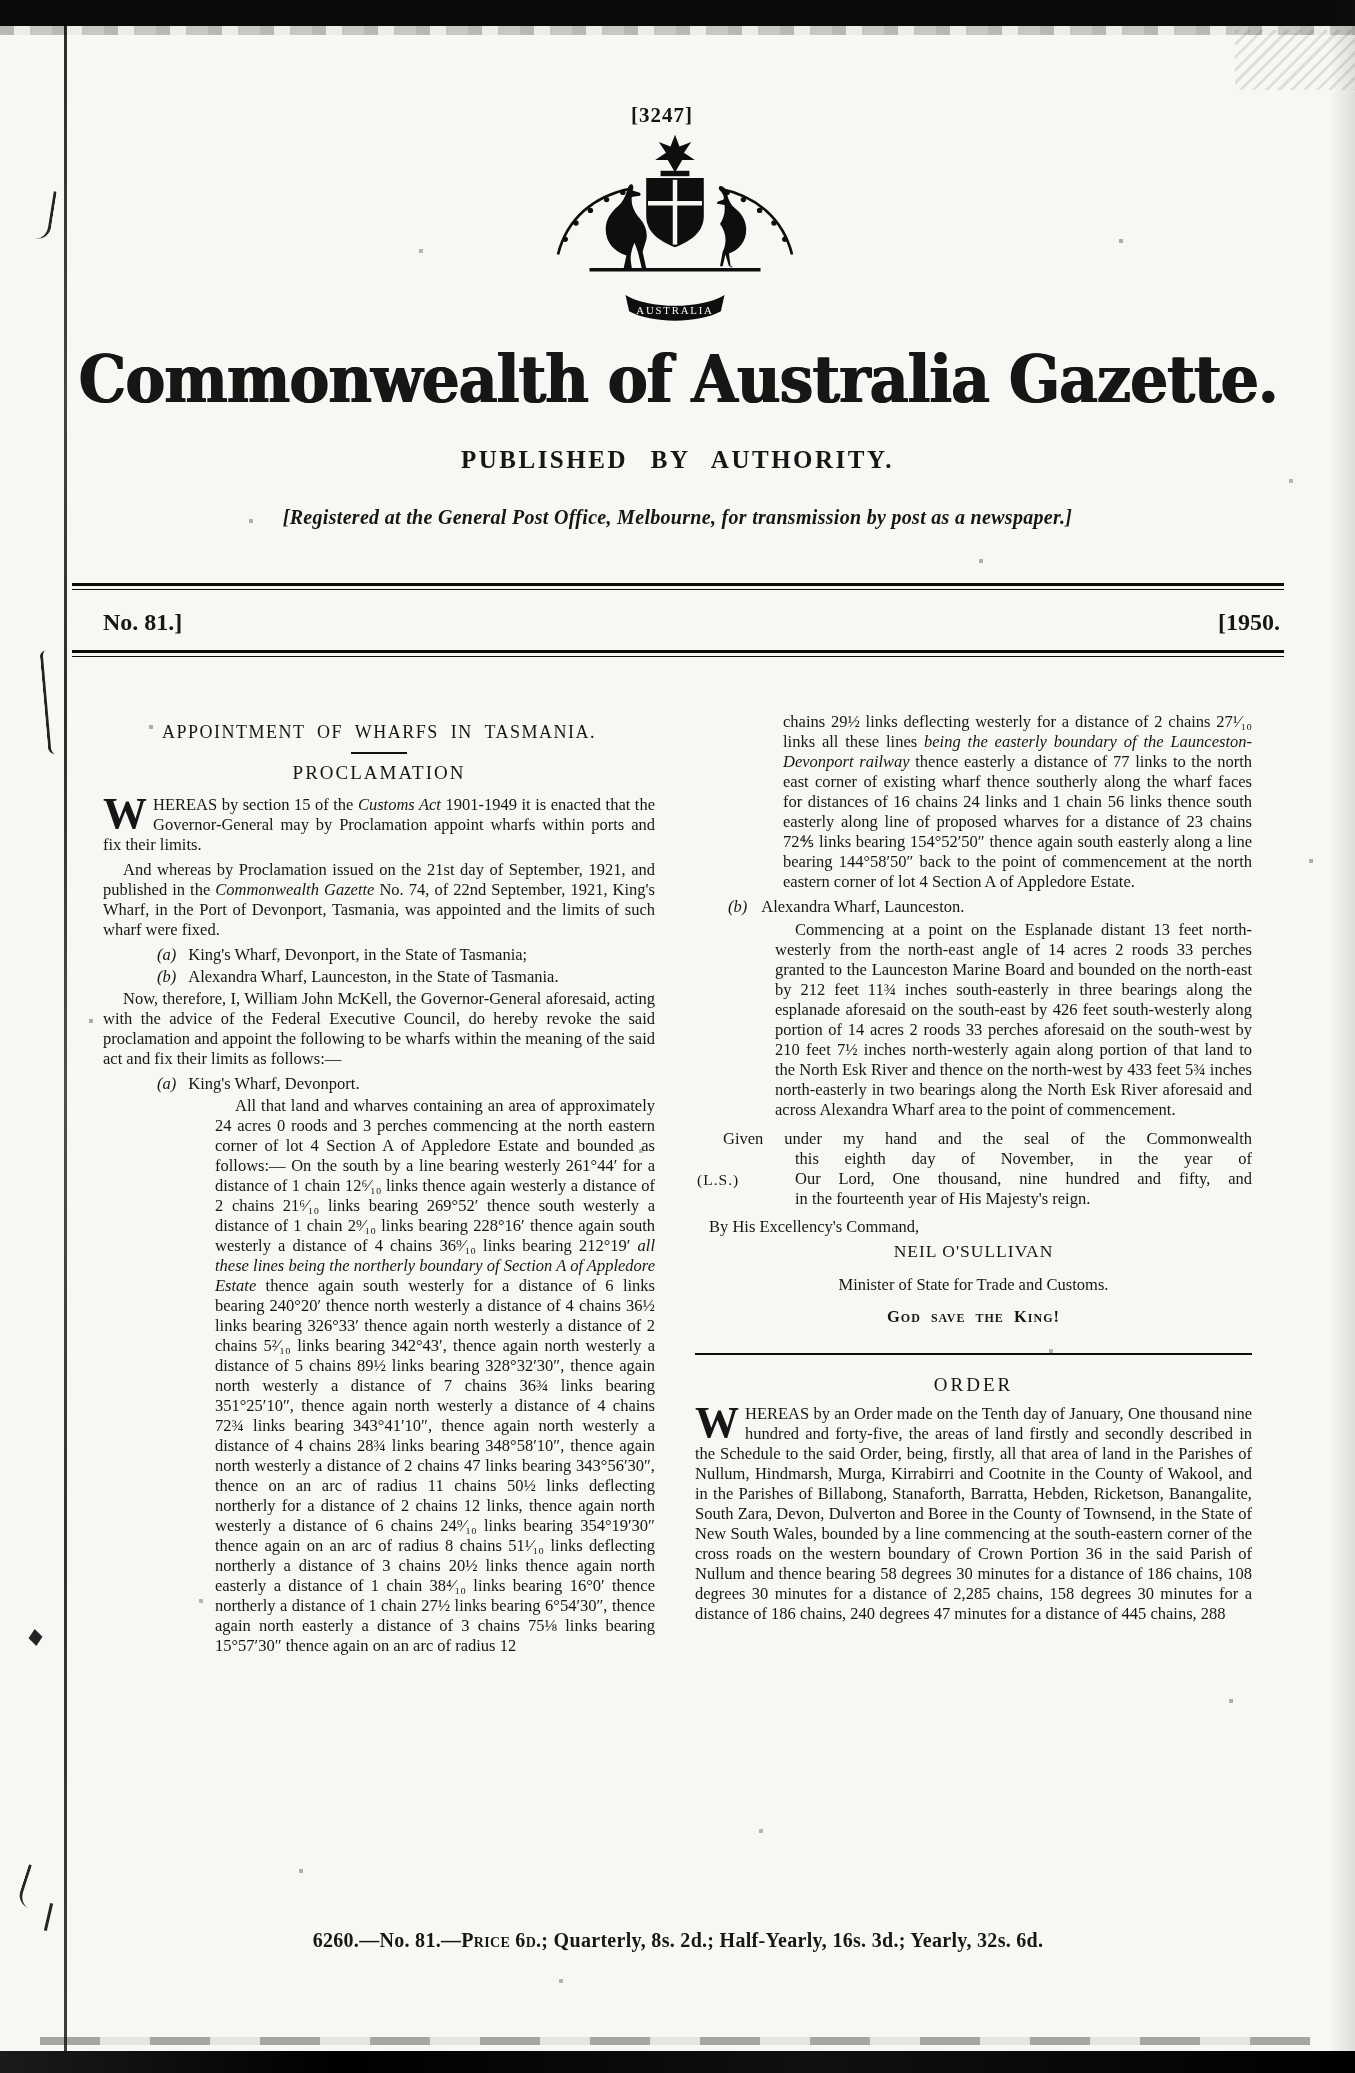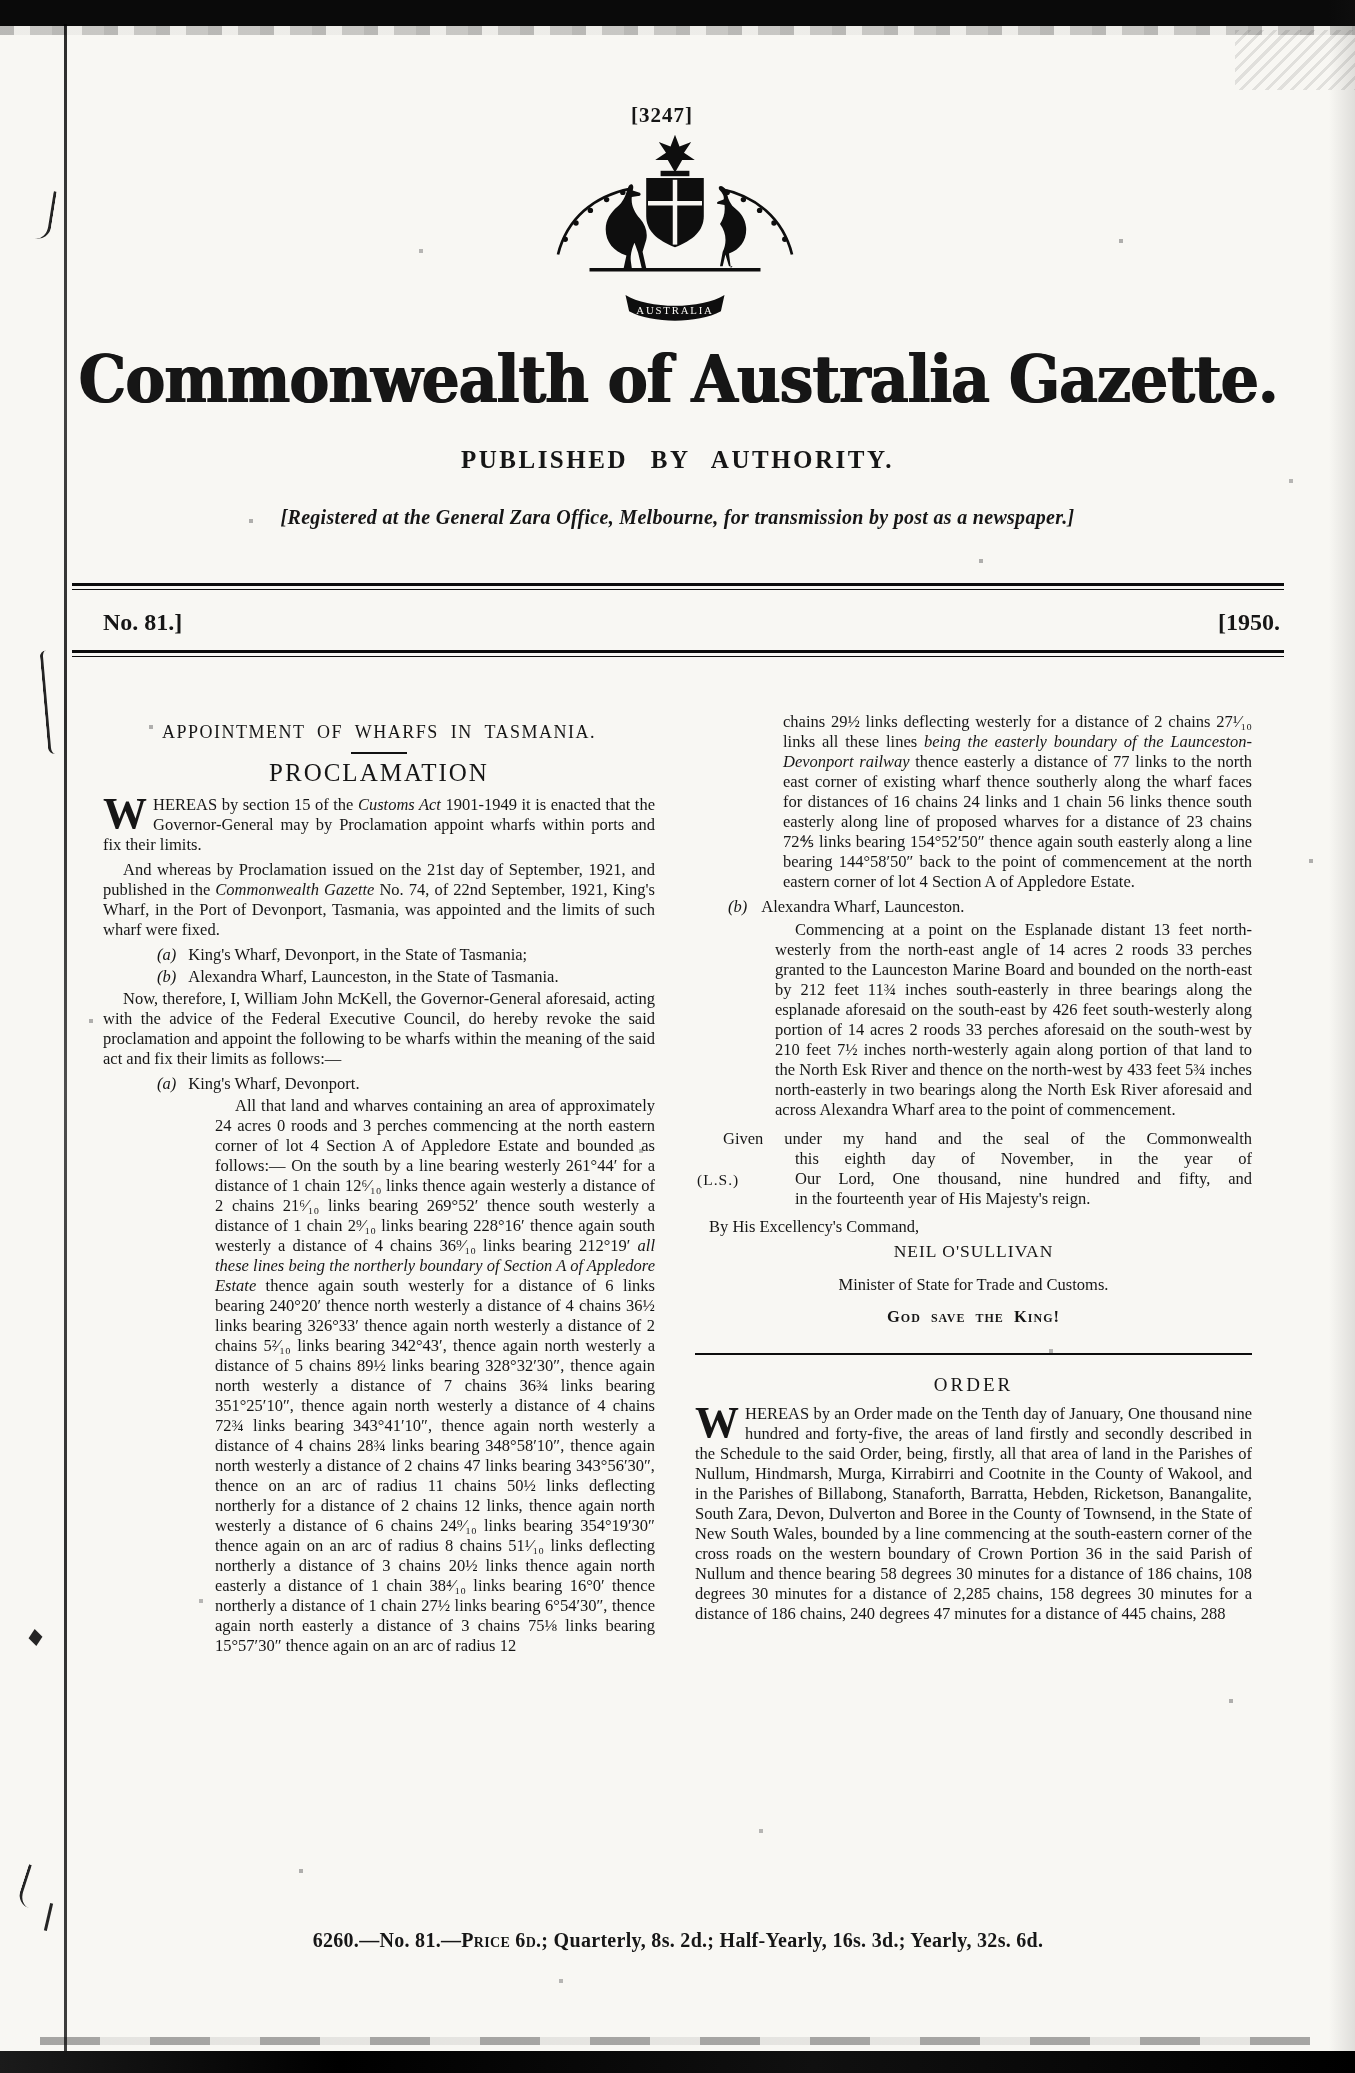--- a/index.html
+++ b/index.html
@@ -60,21 +60,21 @@
   .year { position:absolute; right:0; top:8px; font-weight:bold; font-size:24px; }
 
   
   .col { position:absolute; font-size:16.5px; line-height:20px; text-align:justify; }
   .col-left  { left:103px; top:722px; width:552px; }
   .col-right { left:695px; top:712px; width:557px; }
   .para { margin:0 0 5px; }
   .indent { text-indent:20px; }
   .sec-title { text-align:center; font-size:18px; letter-spacing:1.5px; word-spacing:6px; margin-bottom:4px; }
   .rule-short { width:56px; border-top:2px solid #111; margin:10px auto 9px; }
-  .sub-title { text-align:center; font-size:25px; letter-spacing:2px; margin-bottom:12px; }
+  .sub-title { text-align:center; font-size:19px; letter-spacing:2px; margin-bottom:12px; }
   .address { display:flex; margin-bottom:7px; line-height:24px; text-align:left; }
   .addr-left { width:205px; flex:none; }
   .addr-left .mckell { font-variant:small-caps; letter-spacing:1px; padding-left:8px; }
   .addr-right { flex:1; padding-left:42px; text-indent:-42px; text-align:justify; }
   .smallcaps { font-variant:small-caps; }
   .dropcap { float:left; font-size:44px; line-height:34px; padding:2px 6px 0 0; font-weight:600; }
   .hang { margin:0 0 2px; padding-left:128px; text-indent:-74px; }
   .hang i { margin-right:12px; }
   .item-head { margin:2px 0 2px; padding-left:54px; }
   .item-head i { margin-right:12px; }
@@ -149,21 +149,21 @@
     <g stroke="#f8f7f3" stroke-width="5">
       <line x1="150" y1="52" x2="150" y2="124"></line>
       <line x1="120" y1="78" x2="180" y2="78"></line>
     </g>
     <text x="150" y="201" text-anchor="middle" fill="#f8f7f3" font-size="12" letter-spacing="2">AUSTRALIA</text>
   </svg>
 </div>
 
 <div class="masthead">Commonwealth of Australia Gazette.</div>
 <div class="published">PUBLISHED BY AUTHORITY.</div>
-<div class="registered">[Registered at the General Zara Office, Melbourne, for transmission by post as a newspaper.]</div>
+<div class="registered">[Registered at the General Post Office, Melbourne, for transmission by post as a newspaper.]</div>
 
 <div class="rule-a"></div>
 <div class="dateline">
   <span class="issue-no">No. 81.]</span>
   <span class="year">[1950.</span>
 </div>
 <div class="rule-b"></div>
 
 <div class="col col-left">
   <div class="sec-title">APPOINTMENT OF WHARFS IN TASMANIA.</div>

